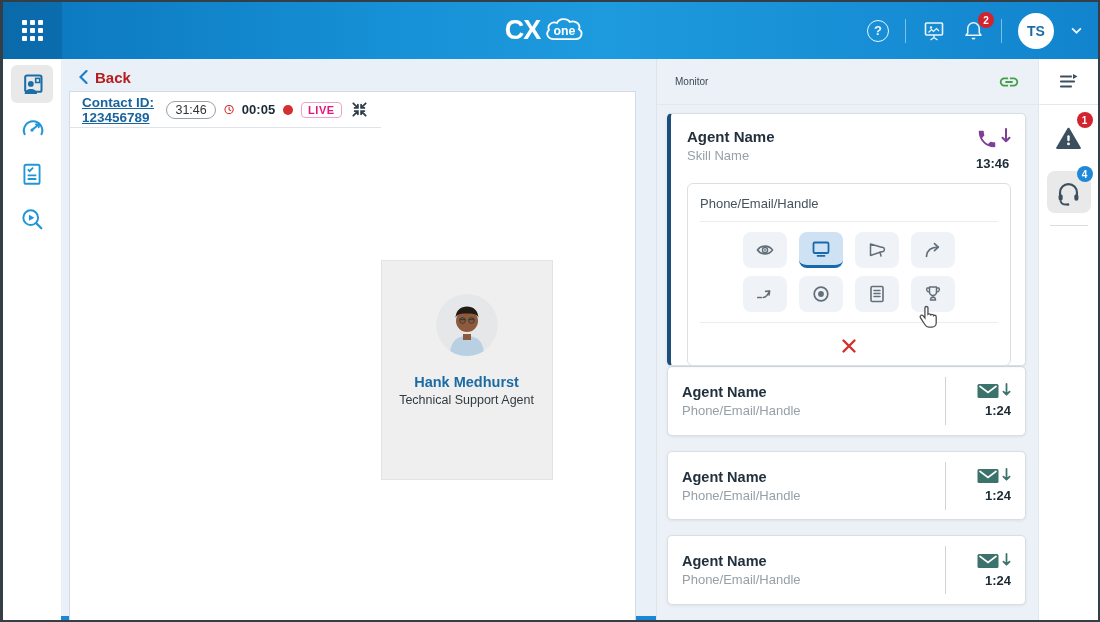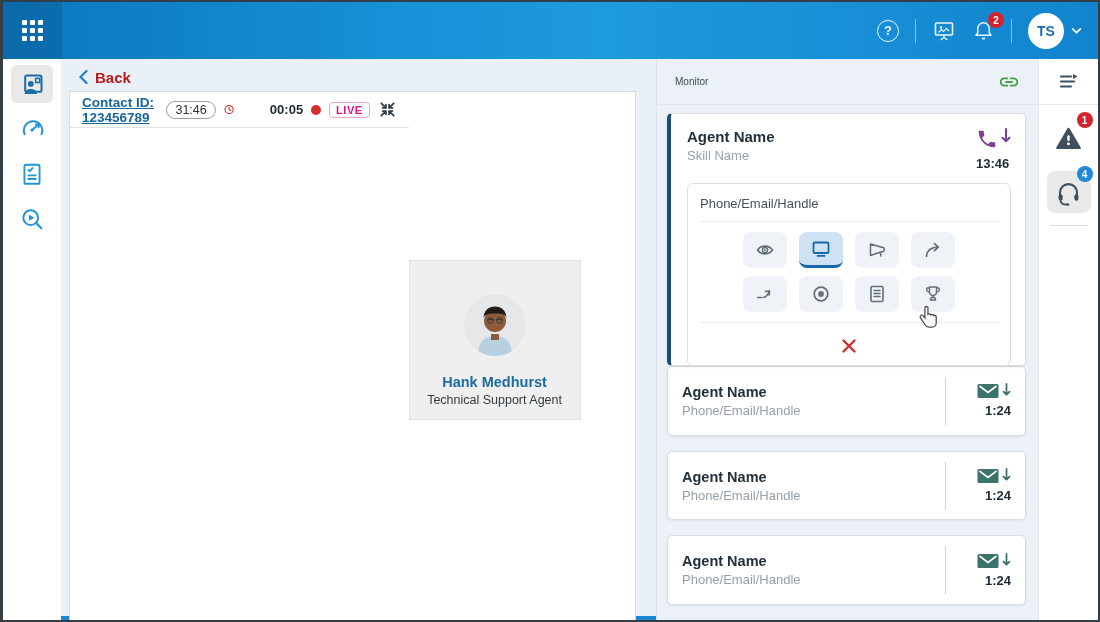--- a/index.html
+++ b/index.html
@@ -24,46 +24,46 @@
   .top-actions { margin-left:auto; display:flex; align-items:center; gap:16px; padding-right:16px; }
   .tb-divider { width:1px; height:24px; background:rgba(255,255,255,.45); }
   .help-btn { width:22px; height:22px; border-radius:50%; border:1.7px solid #eaf4fb; color:#eaf4fb;
               font-size:13px; font-weight:700; display:flex; align-items:center; justify-content:center; cursor:pointer; }
   .icon-btn { position:relative; cursor:pointer; display:flex; align-items:center; }
   .badge { position:absolute; min-width:16px; height:16px; border-radius:8px; color:#fff; font-size:10px; font-weight:700;
            display:flex; align-items:center; justify-content:center; padding:0 4px; }
   .badge.red { background:#d2232e; }
   .badge.blue { background:#1f88d9; }
   .bell-badge { top:-7px; right:-9px; }
-  .avatar-wrap { display:flex; align-items:center; gap:7px; cursor:pointer; }
+  .avatar-wrap { display:flex; align-items:center; gap:17px; cursor:pointer; }
   .avatar { width:36px; height:36px; border-radius:50%; background:#fff; color:#1a6ca8; font-weight:700; font-size:14px;
             display:flex; align-items:center; justify-content:center; }
 
   
   .body { flex:1; display:flex; min-height:0; }
 
   
   .left-rail { width:58px; flex:0 0 58px; background:#fff; display:flex; flex-direction:column; align-items:center; padding-top:6px; gap:7px; }
   .rail-btn { width:42px; height:38px; border:none; background:transparent; border-radius:6px; display:flex; align-items:center; justify-content:center; cursor:pointer; }
   .rail-btn.active { background:#e9e9e9; }
 
   
   .content { flex:1; display:flex; flex-direction:column; min-width:0; }
   .back-row { height:28px; display:flex; align-items:center; gap:7px; padding-left:18px; margin-top:4px; cursor:pointer; }
   .back-label { color:#b91c1c; font-size:15px; font-weight:700; }
   .contact-card { margin:0 20px 0 8px; background:#fff; border:1px solid #d5dbe2; border-bottom:none; flex:1; display:flex; flex-direction:row; }
   .contact-head { height:36px; flex:0 0 36px; border-bottom:1px solid #dfe4ea; display:flex; align-items:center; padding:0 12px; gap:8px; }
   .contact-link { color:#17649f; font-size:13.5px; font-weight:700; text-decoration:underline; cursor:pointer; }
   .time-pill { border:1.5px solid #97a0a7; border-radius:11px; padding:1px 8px; font-size:12.5px; font-weight:400; color:#333; }
   .head-right { margin-left:auto; display:flex; align-items:center; gap:8px; }
-  .elapsed { font-size:13px; font-weight:800; color:#1c2b36;margin-left:28px; }
+  .elapsed { font-size:13px; font-weight:800; color:#1c2b36; }
   .live-dot { width:10px; height:10px; border-radius:50%; background:#d32f2f; }
   .live-badge { color:#e8127c; border:1.5px solid #f0a2cb; border-radius:4px; font-size:11px; font-weight:800; padding:1px 6px; letter-spacing:.5px; }
   .participants { display:flex; justify-content:center; gap:46px; margin-top:168px; }
-  .p-card { width:172px; height:160px; background:#efefef; border:1px solid #e3e3e3; display:flex; flex-direction:column; align-items:center; padding-top:33px; }
+  .p-card { width:172px; height:220px; background:#efefef; border:1px solid #e3e3e3; display:flex; flex-direction:column; align-items:center; padding-top:33px; }
   .p-avatar { width:62px; height:62px; border-radius:50%; overflow:hidden; position:relative; }
   .p-name { margin-top:18px; color:#1c6ba3; font-size:14.5px; font-weight:700; }
   .p-role { margin-top:3px; color:#323b41; font-size:12.5px; }
 
   
   .monitor { width:382px; flex:0 0 382px; background:#ecf1f8; border-left:1px solid #dde4ec; display:flex; flex-direction:column; overflow:hidden; }
   .monitor-head { height:46px; flex:0 0 46px; display:flex; align-items:center; padding:0 18px; border-bottom:1px solid #e2e8f0; }
   .monitor-title { color:#3a4a57; font-size:10px; }
   .monitor-link { margin-left:auto; cursor:pointer; display:flex; }
   .active-card { margin:8px 12px 0 10px; background:#fff; border:1px solid #d9dee3; border-left:4px solid #1c4e79; border-radius:5px;
@@ -112,20 +112,27 @@
           <span></span>
           <span></span>
           <span></span>
           <span></span>
           <span></span>
           <span></span>
           <span></span>
           <span></span>
       </div>
     </div>
+    <div class="cx-logo">
+      <span class="cx-text">CX</span>
+      <svg width="56" height="30" viewBox="0 0 52 28">
+        <path d="M12.5 21.5 C7 21.5 4.5 16.5 8 13 C6 8.5 11 4.5 15.5 6.5 C17.5 2 25 2 27.5 5.5 C33 3.5 38 8 36 12.5 C40 14.5 39 21.5 33 21.5 Z" stroke="#fff" stroke-width="1.7" fill="none"></path>
+        <text x="22.5" y="17.5" text-anchor="middle" fill="#fff" font-size="11.5" font-weight="600">one</text>
+      </svg>
+    </div>
     <div class="top-actions">
       <div class="help-btn">?</div>
       <div class="tb-divider"></div>
       <div class="icon-btn">
         <svg width="24" height="24" viewBox="0 0 24 24">
           <rect x="3.5" y="4" width="17" height="12" rx="1" stroke="#eaf4fb" stroke-width="1.6" fill="none"></rect>
           <circle cx="9" cy="8.5" r="1.2" fill="#eaf4fb"></circle>
           <path d="M6.5 13.5 l3-3 2 2 3-3 2.5 2.5" stroke="#eaf4fb" stroke-width="1.2" fill="none"></path>
           <path d="M12 16 v2.5 M8.5 21 l3.5-2.5 3.5 2.5" stroke="#eaf4fb" stroke-width="1.4" fill="none"></path>
         </svg>

